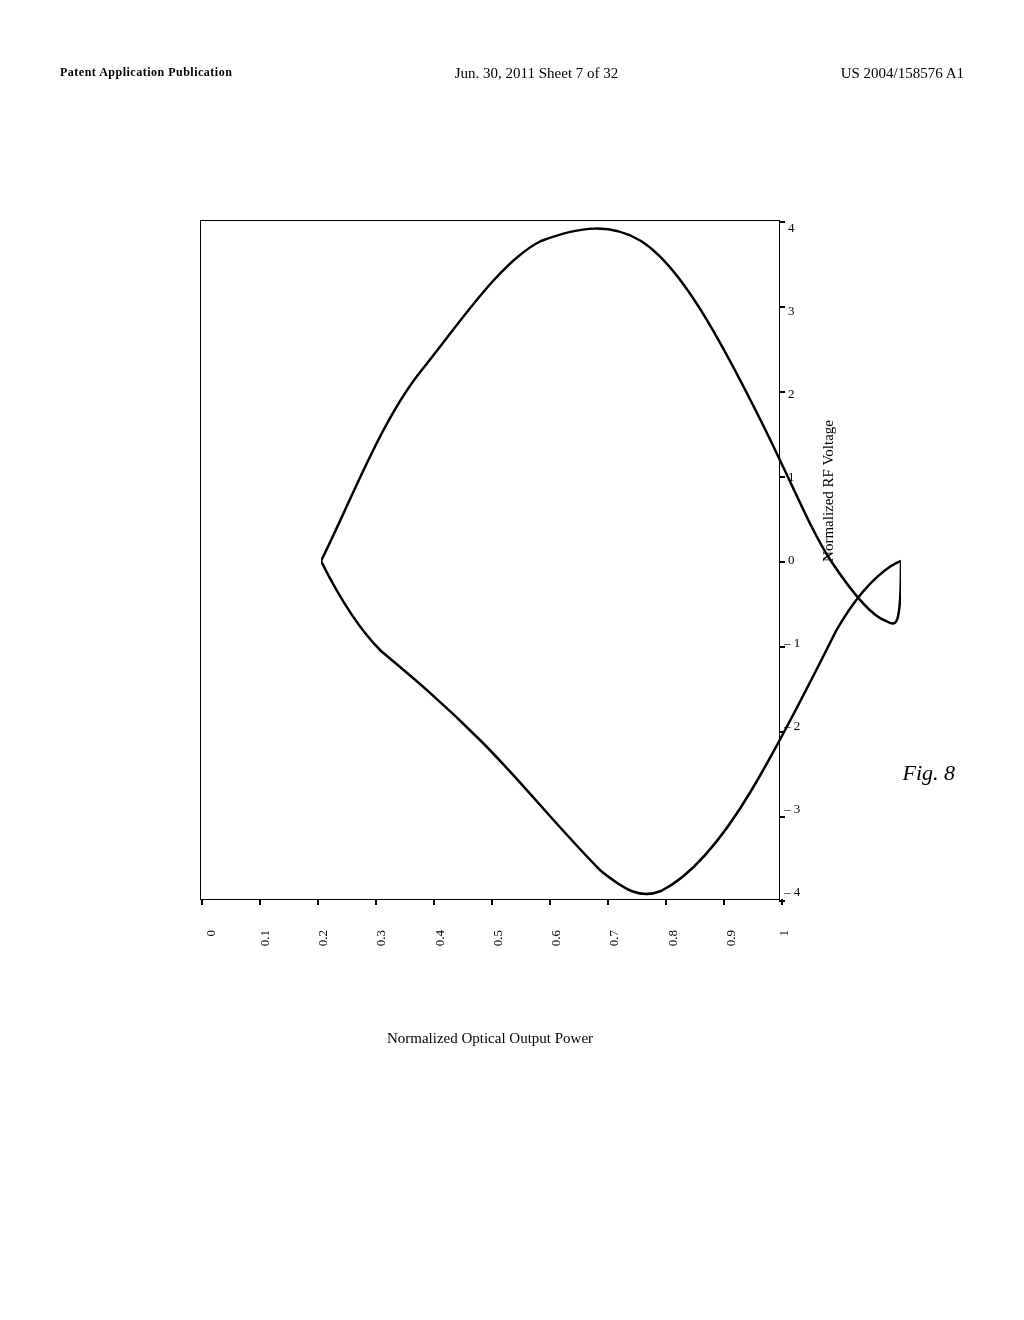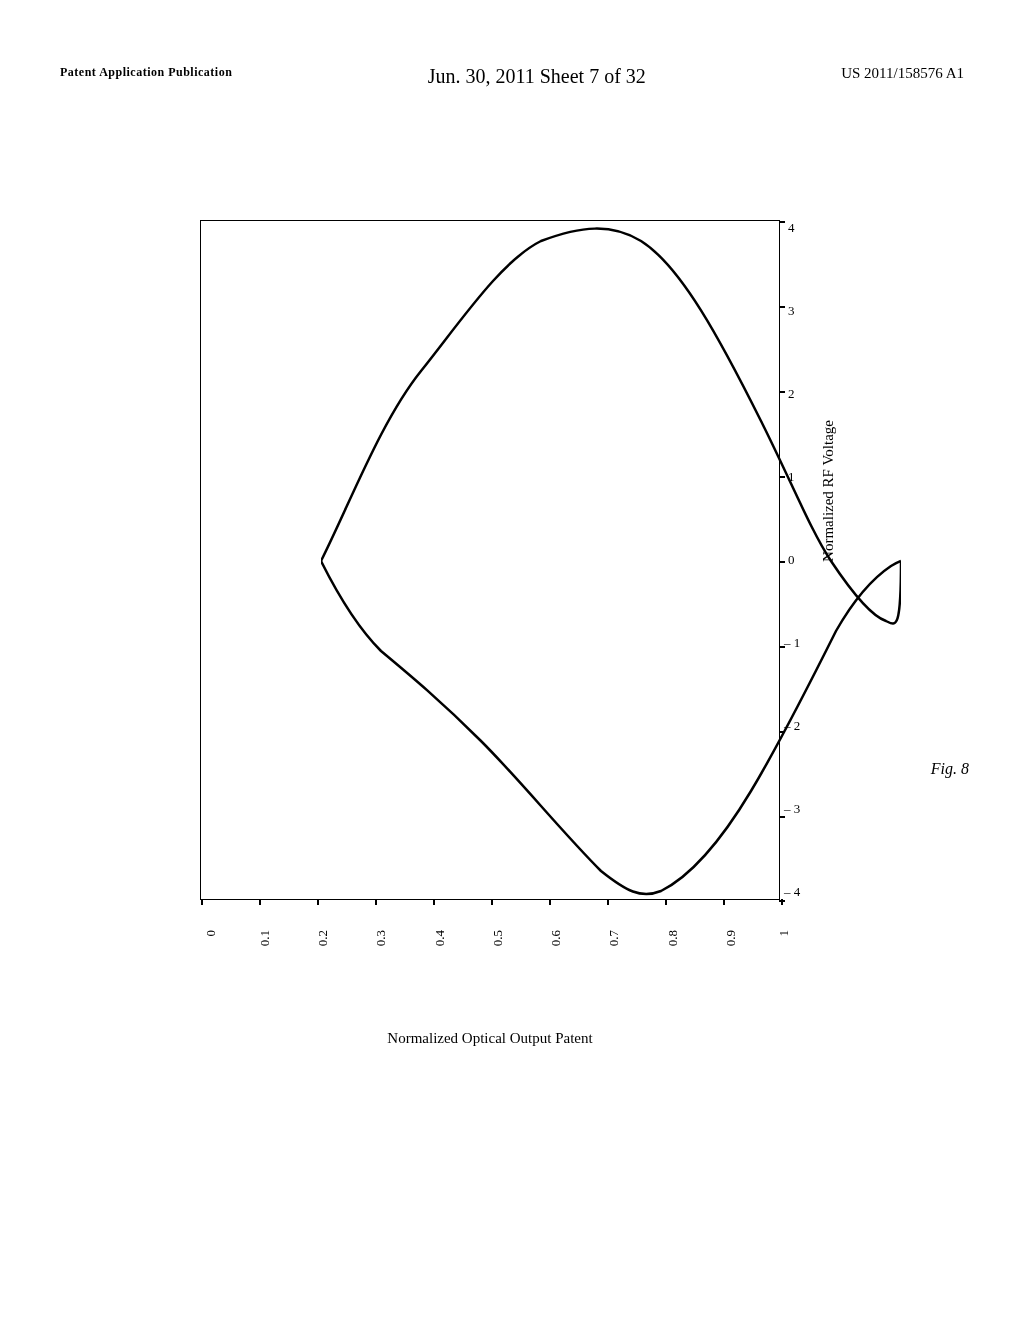--- a/index.html
+++ b/index.html
@@ -24,21 +24,21 @@
       font-weight: normal;
     }
 
     .header-left {
       font-size: 12px;
       font-weight: bold;
       letter-spacing: 0.5px;
     }
 
     .header-center {
-      font-size: 20px;
+      font-size: 15px;
     }
 
     .header-right {
       font-size: 15px;
     }
 
     .chart-container {
       position: absolute;
       top: 220px;
       left: 80px;
@@ -79,21 +79,21 @@
       width: 1.5px;
       background: #000;
     }
   </style>
 </head>
 <body>
 
 <div class="page-header">
   <span class="header-left">Patent Application Publication</span>
   <span class="header-center">Jun. 30, 2011   Sheet 7 of 32</span>
-  <span class="header-right">US 2011/158576 A1</span>
+  <span class="header-right">US 2004/158576 A1</span>
 </div>
 
 <div class="chart-container">
 
   <div class="chart-inner">
 
     <svg class="chart-svg" viewBox="0 0 580 680" xmlns="http://www.w3.org/2000/svg">
 
       <path d="
         M 0, 340
@@ -168,20 +168,20 @@
     <span style="font-size:13px; transform:rotate(-90deg) translateX(-50%); transform-origin:center top; margin-top:10px;">0.4</span>
     <span style="font-size:13px; transform:rotate(-90deg) translateX(-50%); transform-origin:center top; margin-top:10px;">0.5</span>
     <span style="font-size:13px; transform:rotate(-90deg) translateX(-50%); transform-origin:center top; margin-top:10px;">0.6</span>
     <span style="font-size:13px; transform:rotate(-90deg) translateX(-50%); transform-origin:center top; margin-top:10px;">0.7</span>
     <span style="font-size:13px; transform:rotate(-90deg) translateX(-50%); transform-origin:center top; margin-top:10px;">0.8</span>
     <span style="font-size:13px; transform:rotate(-90deg) translateX(-50%); transform-origin:center top; margin-top:10px;">0.9</span>
     <span style="font-size:13px; transform:rotate(-90deg) translateX(-50%); transform-origin:center top; margin-top:10px;">1</span>
   </div>
 
   <div style="position:absolute; top:810px; left:120px; width:580px; text-align:center; font-size:15px;">
-    <span>Normalized Optical Output Patent</span>
+    <span>Normalized Optical Output Power</span>
   </div>
 
 </div>
 
-<div style="position:absolute; top:760px; right:55px; font-size:16px; font-style:italic;">
+<div style="position:absolute; top:760px; right:69px; font-size:22px; font-style:italic;">
   <span>Fig. 8</span>
 </div>
 
 </body></html>

